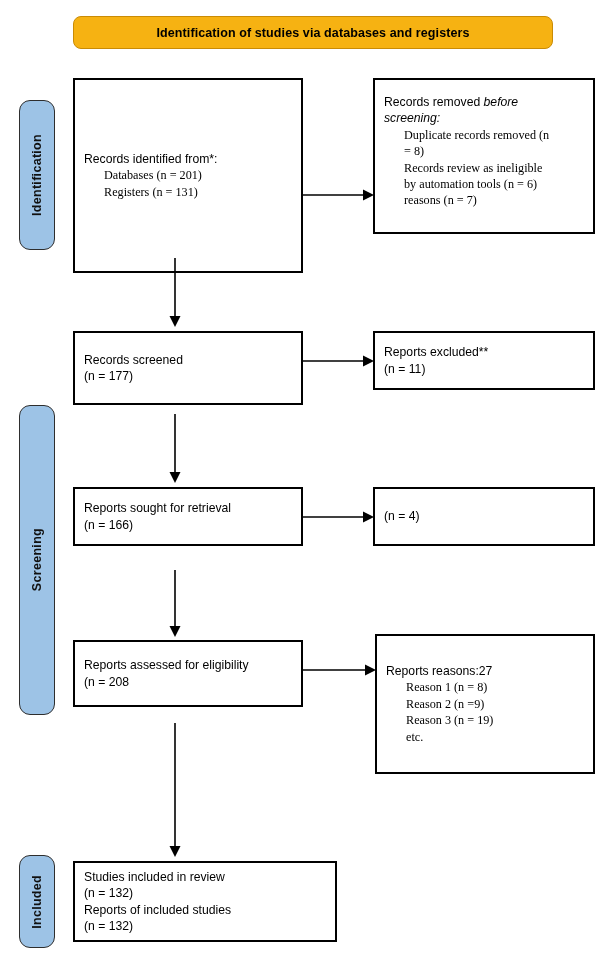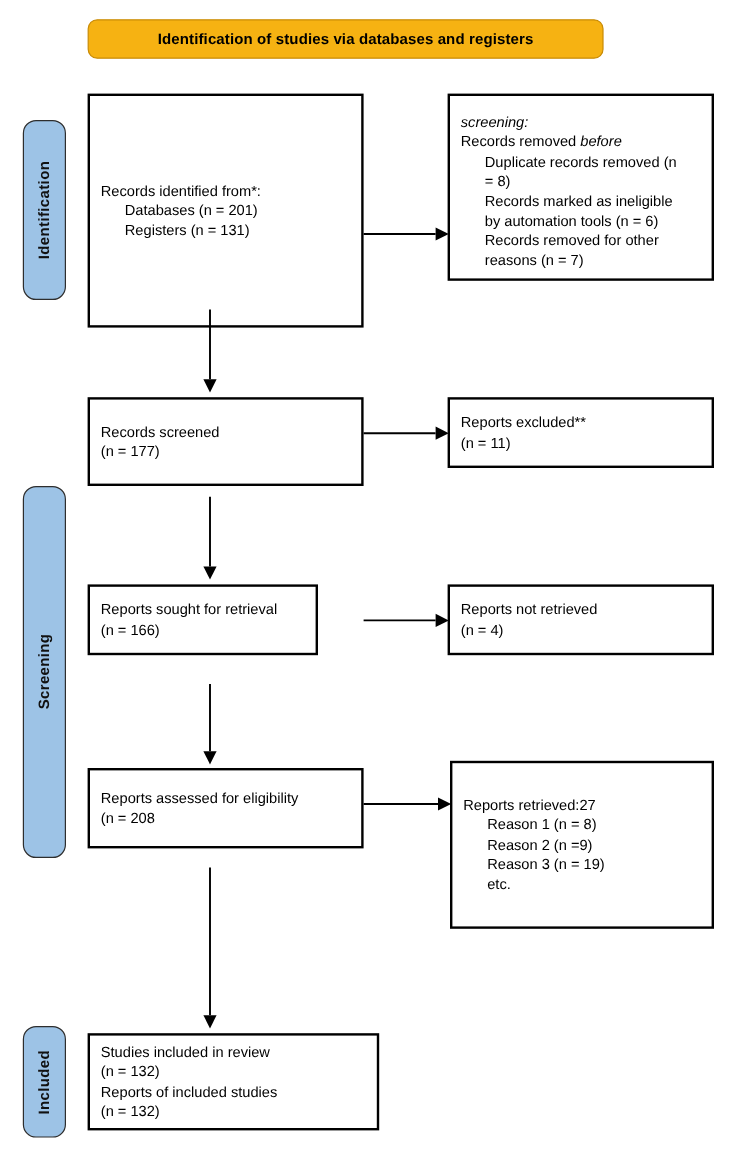--- a/index.html
+++ b/index.html
@@ -71,34 +71,34 @@
     flex-direction: column;
     justify-content: center;
     padding: 4px 8px 4px 9px;
   }
   .node .line {
     font-size: 12.2px;
     line-height: 16.4px;
     white-space: pre;
     color: #000;
   }
-  .node .line.indent { padding-left: 20px; }
+  .node .line.indent { padding-left: 20px; font-family: Liberation Serif, serif; }
   .node .line.ital   { font-style: italic; }
   .node .line.mix em { font-style: italic; }
 
   
   .arrow { position: absolute; }
   .arrow svg { display: block; overflow: visible; }
 </style>
 </head>
 <body>
 
 <div id="diagram">
 
-  <div class="banner" style="left:73px; top:16px; width:430px; height:33px;text-align:right;">
+  <div class="banner" style="left:73px; top:16px; width:480px; height:33px;text-align:right;">
     <span>Identification of studies via databases and registers</span>
   </div>
 
   <div class="stage" style="left:19px; top:100px; width:36px; height:150px;">
     <span class="stage-label">Identification</span>
   </div>
 
   <div class="stage" style="left:19px; top:405px; width:36px; height:310px;">
     <span class="stage-label">Screening</span>
   </div>
@@ -107,64 +107,62 @@
     <span class="stage-label">Included</span>
   </div>
 
   <div class="node" style="left:73px; top:78px; width:230px; height:195px;">
     <div class="line">Records identified from*:</div>
     <div class="line indent">Databases (n = 201)</div>
     <div class="line indent">Registers (n = 131)</div>
   </div>
 
   <div class="node" style="left:373px; top:78px; width:222px; height:156px; justify-content:flex-start; padding-top:14px;">
+    <div class="line mix"><span>Records removed </span><em>before</em></div>
     <div class="line ital">screening:</div>
-    <div class="line mix"><span>Records removed </span><em>before</em></div>
     <div class="line indent">Duplicate records removed (n</div>
     <div class="line indent">= 8)</div>
-    <div class="line indent">Records marked as ineligible</div>
+    <div class="line indent">Records review as ineligible</div>
     <div class="line indent">by automation tools (n = 6)</div>
-    <div class="line indent">Records removed for other</div>
     <div class="line indent">reasons (n = 7)</div>
   </div>
 
   <div class="node" style="left:73px; top:331px; width:230px; height:74px;">
     <div class="line">Records screened</div>
     <div class="line">(n = 177)</div>
   </div>
 
   <div class="node" style="left:373px; top:331px; width:222px; height:59px;">
     <div class="line">Reports excluded**</div>
     <div class="line">(n = 11)</div>
   </div>
 
-  <div class="node" style="left:73px; top:487px; width:192px; height:59px;">
+  <div class="node" style="left:73px; top:487px; width:230px; height:59px;">
     <div class="line">Reports sought for retrieval</div>
     <div class="line">(n = 166)</div>
   </div>
 
   <div class="node" style="left:373px; top:487px; width:222px; height:59px;">
-    <div class="line">Reports not retrieved</div>
     <div class="line">(n = 4)</div>
   </div>
 
   <div class="node" style="left:73px; top:640px; width:230px; height:67px;">
     <div class="line">Reports assessed for eligibility</div>
     <div class="line">(n = 208</div>
   </div>
 
   <div class="node" style="left:375px; top:634px; width:220px; height:140px;">
-    <div class="line">Reports retrieved:27</div>
+    <div class="line">Reports reasons:27</div>
     <div class="line indent">Reason 1 (n = 8)</div>
     <div class="line indent">Reason 2 (n =9)</div>
     <div class="line indent">Reason 3 (n = 19)</div>
     <div class="line indent">etc.</div>
   </div>
 
-  <div class="node" style="left:73px; top:861px; width:243px; height:81px;">
+  <div class="node" style="left:73px; top:861px; width:264px; height:81px;">
     <div class="line">Studies included in review</div>
     <div class="line">(n = 132)</div>
     <div class="line">Reports of included studies</div>
     <div class="line">(n = 132)</div>
   </div>
 
   <div class="arrow" style="left:303px; top:186px; width:72px; height:18px;">
     <svg width="72" height="18" viewBox="0 0 72 18">
       <line x1="0" y1="9" x2="60" y2="9" stroke="#000" stroke-width="1.6"></line>
       <polygon points="60,3.5 71,9 60,14.5" fill="#000"></polygon>

